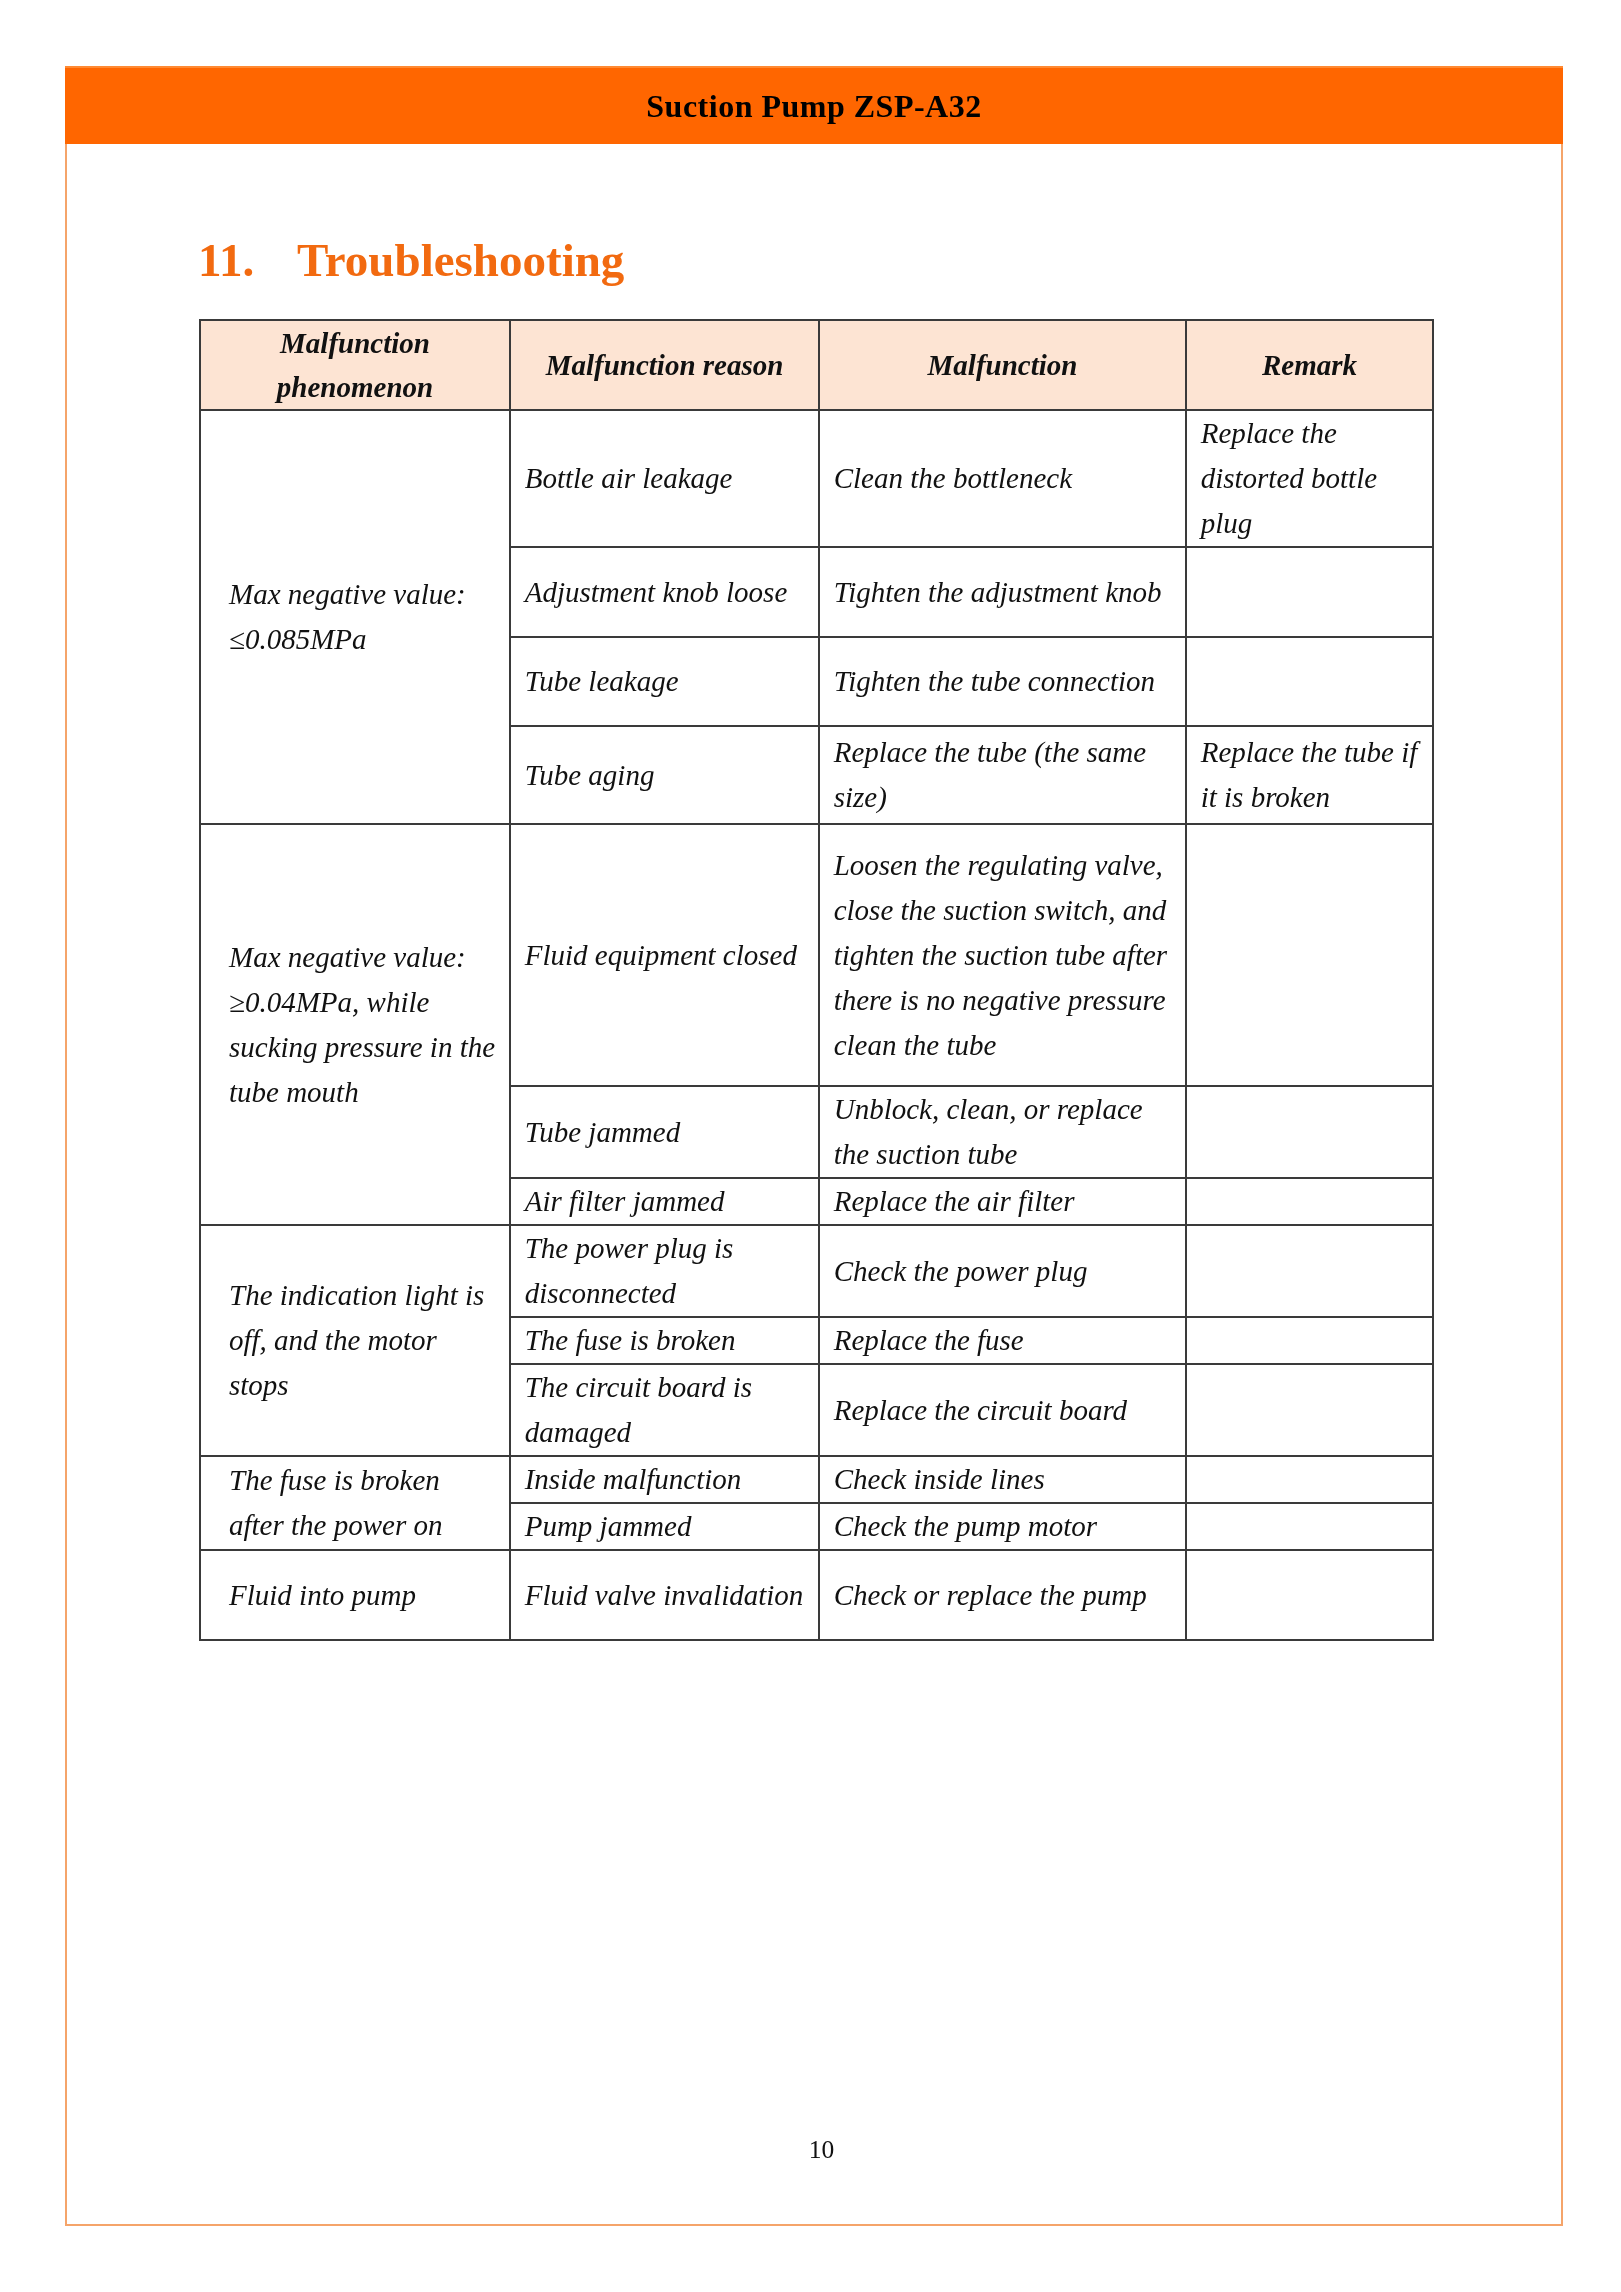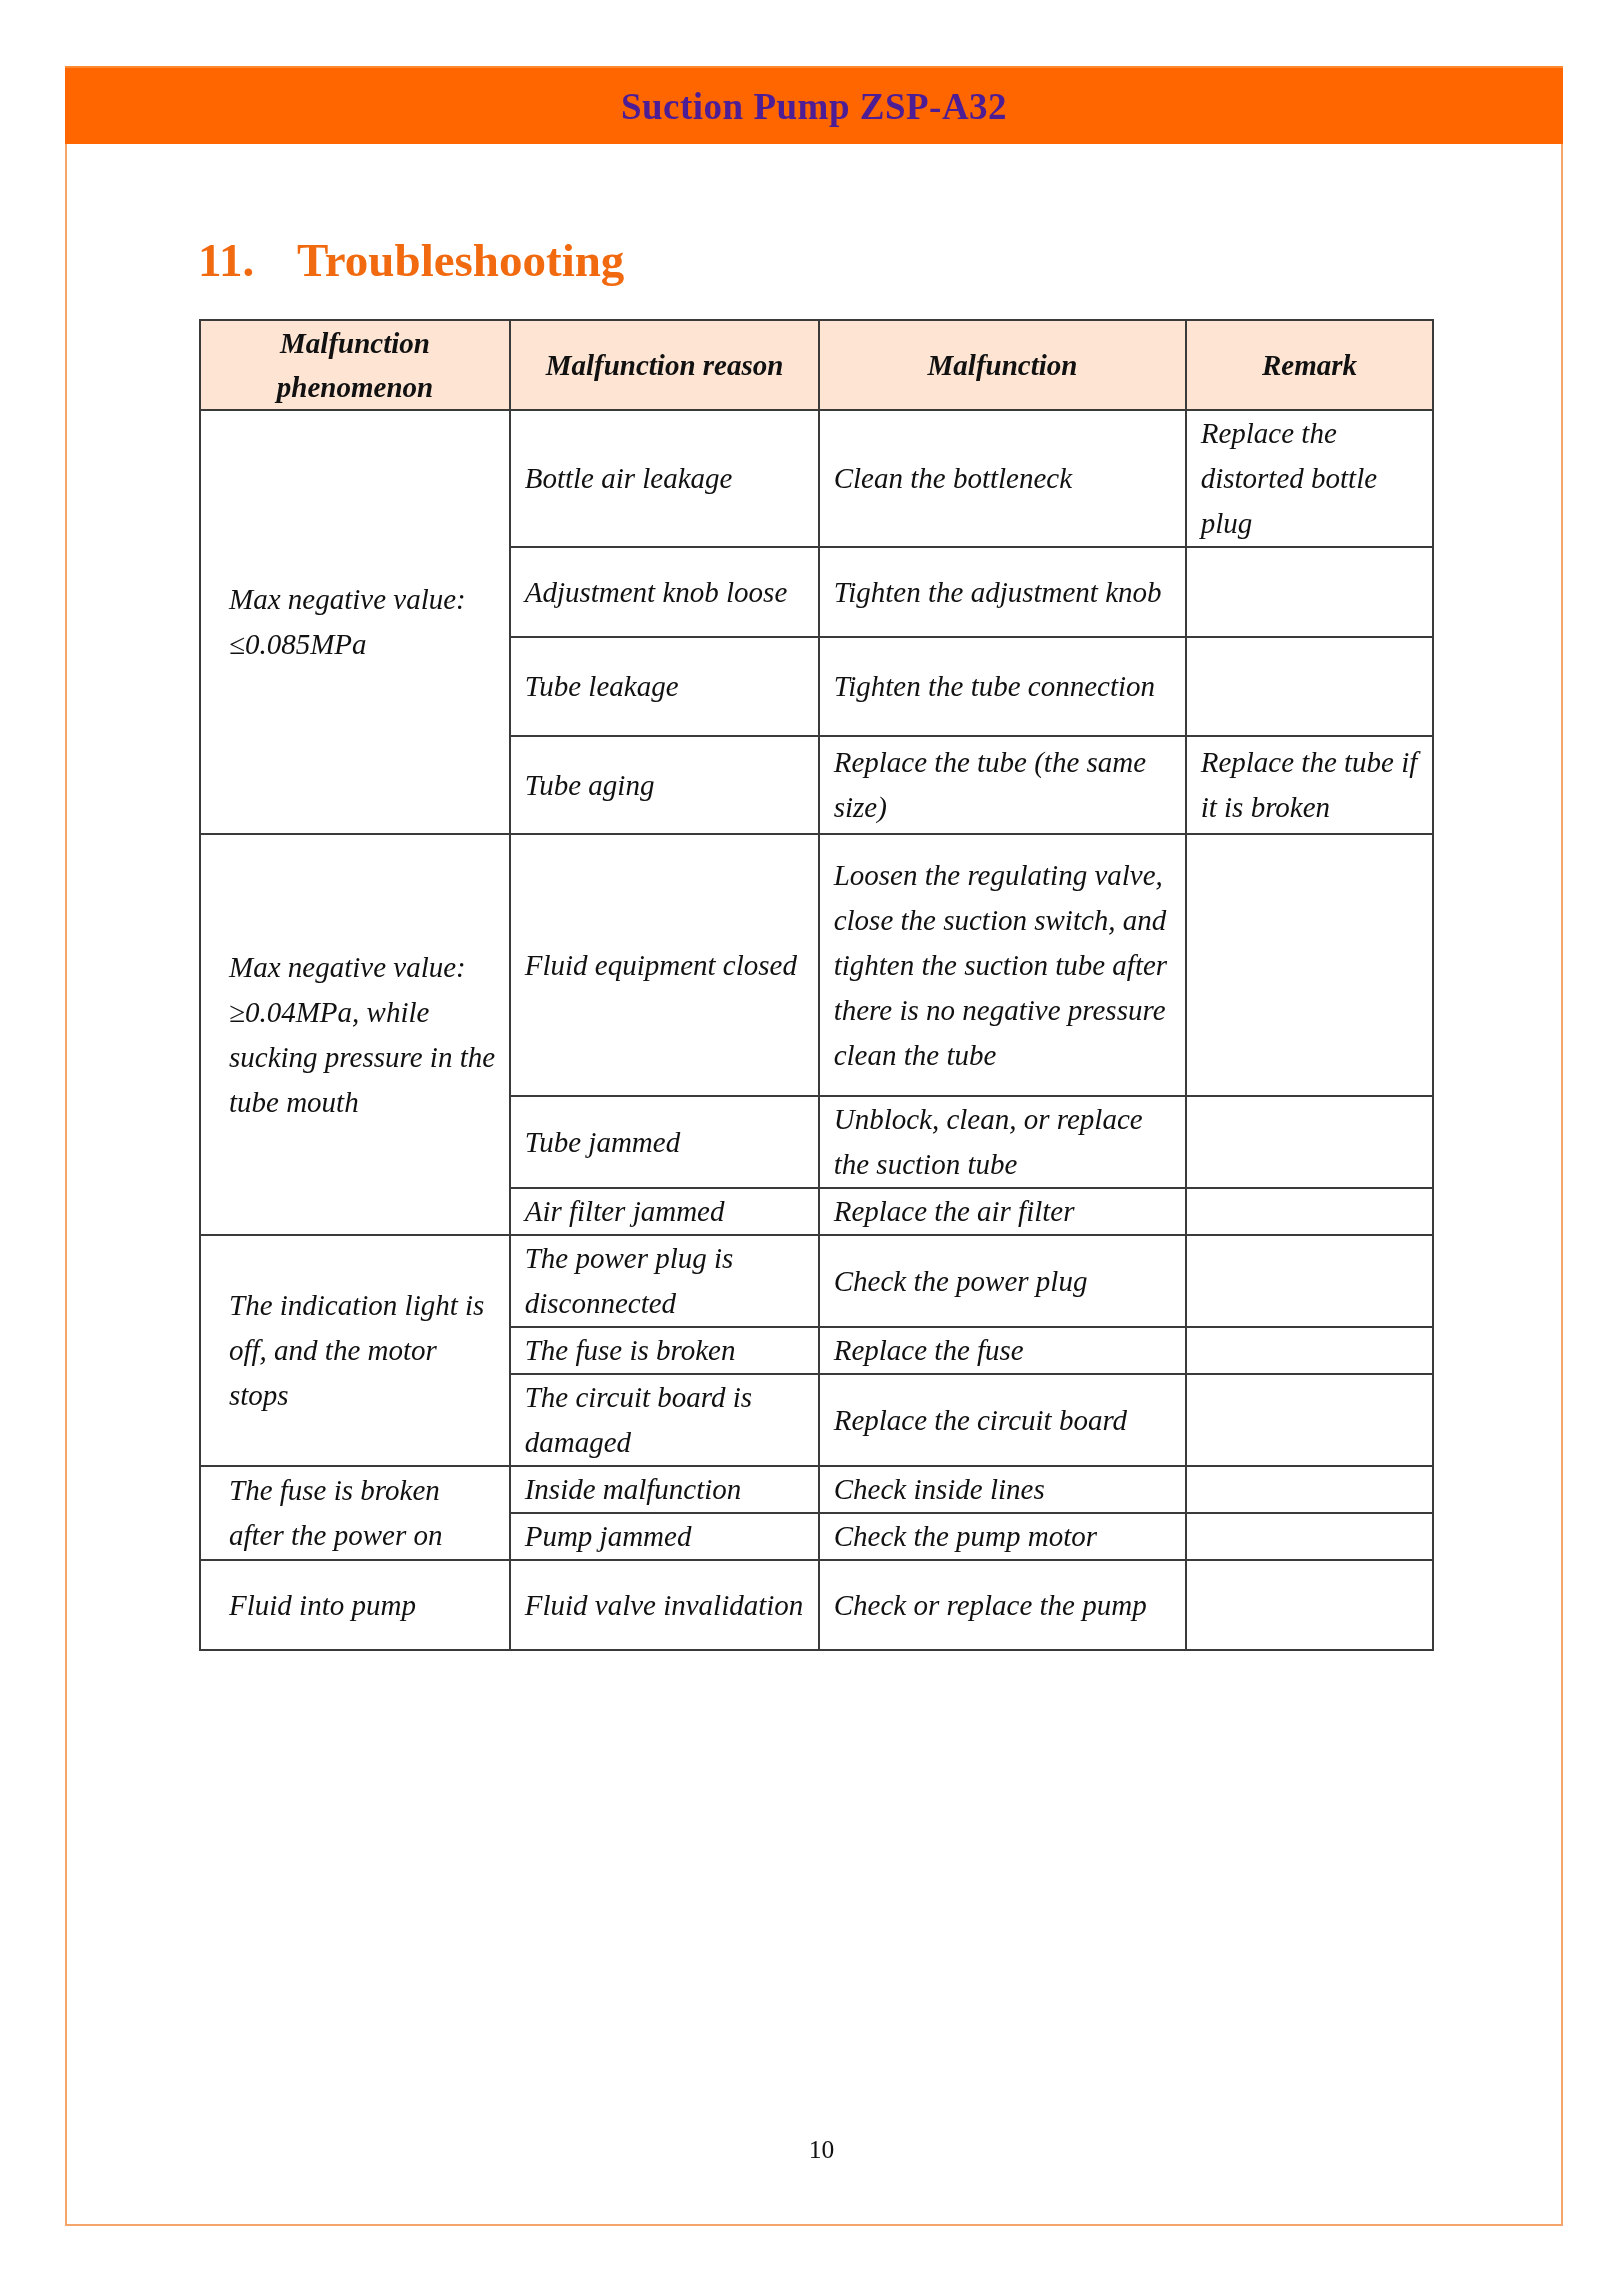--- a/index.html
+++ b/index.html
@@ -1,19 +1,19 @@
 <!DOCTYPE html>
 <html><head>
 <meta charset="utf-8">
 <style>
   html,body{margin:0;padding:0;background:#fff;}
   body{width:1621px;height:2293px;position:relative;overflow:hidden;font-family:"DejaVu Serif","Liberation Serif",serif;color:#111;}
   .frame{position:absolute;left:65px;top:66px;width:1498px;height:2160px;border:2px solid #f5a46a;box-sizing:border-box;}
   .band{position:absolute;left:65px;top:66px;width:1498px;height:78px;background:#ff6600;border-top:2.9px solid #ff8a33;box-sizing:border-box;display:flex;align-items:center;justify-content:center;}
-  .band span{color:#4c1d95;font-weight:bold;font-size:37px;font-family:"Liberation Serif","DejaVu Serif",serif;letter-spacing:0.5px;}
+  .band span{color:#000000;font-weight:bold;font-size:32px;font-family:"Liberation Serif","DejaVu Serif",serif;letter-spacing:0.5px;}
   .heading{position:absolute;left:198px;top:233px;font-size:47px;font-weight:bold;color:#f26a10;font-family:"Liberation Serif","DejaVu Serif",serif;white-space:pre;}
   .heading .num{display:inline-block;width:99px;}
   table{position:absolute;left:199px;top:319px;border-collapse:collapse;table-layout:fixed;width:1232px;font-family:"Liberation Serif","DejaVu Serif",serif;font-size:29px;line-height:45px;font-style:italic;}
   col.c1{width:310px;} col.c2{width:309px;} col.c3{width:367px;} col.c4{width:247px;}
   th,td{border:2px solid #3a3a3a;padding:0 13.7px;vertical-align:middle;text-align:left;}
   th{background:#fde4d3;text-align:center;font-weight:bold;height:86px;line-height:44px;}
   td.first{vertical-align:middle;padding-left:28px;}
   .pagenum{position:absolute;left:0;width:1621px;top:2135px;text-align:center;font-size:25.5px;font-family:"Liberation Serif","DejaVu Serif",serif;padding-left:11px;}
 </style>
 </head>
@@ -46,21 +46,21 @@
         <td rowspan="4" class="first">Max negative value: ≤0.085MPa</td>
         <td>Bottle air leakage</td>
         <td>Clean the bottleneck</td>
         <td>Replace the distorted bottle plug</td>
       </tr>
       <tr style="height: 90px;">
         <td>Adjustment knob loose</td>
         <td>Tighten the adjustment knob</td>
         <td></td>
       </tr>
-      <tr style="height: 99px;">
+      <tr style="height: 89px;">
         <td>Tube leakage</td>
         <td>Tighten the tube connection</td>
         <td></td>
       </tr>
       <tr style="height: 98px;">
         <td>Tube aging</td>
         <td>Replace the tube (the same size)</td>
         <td>Replace the tube if it is broken</td>
       </tr>
       <tr style="height: 262px;">

